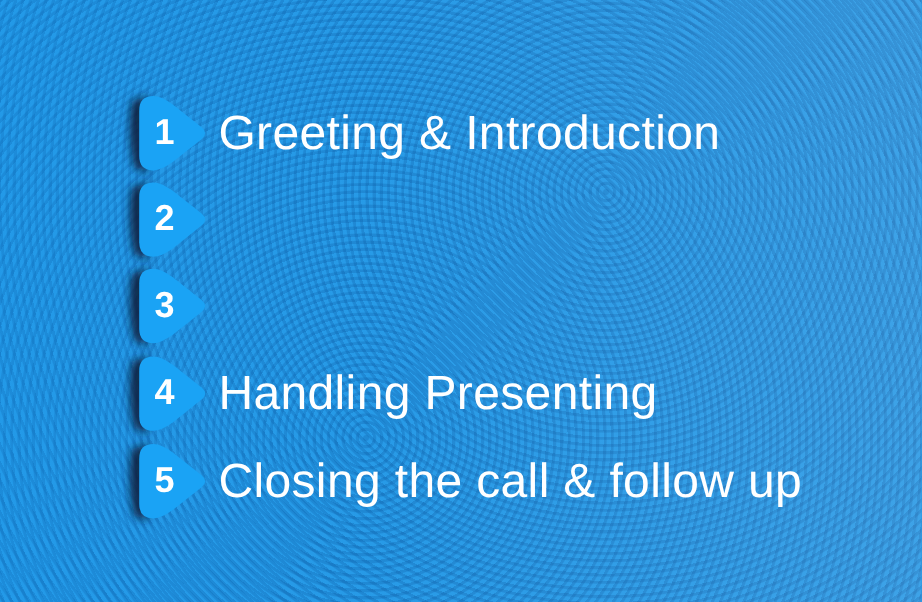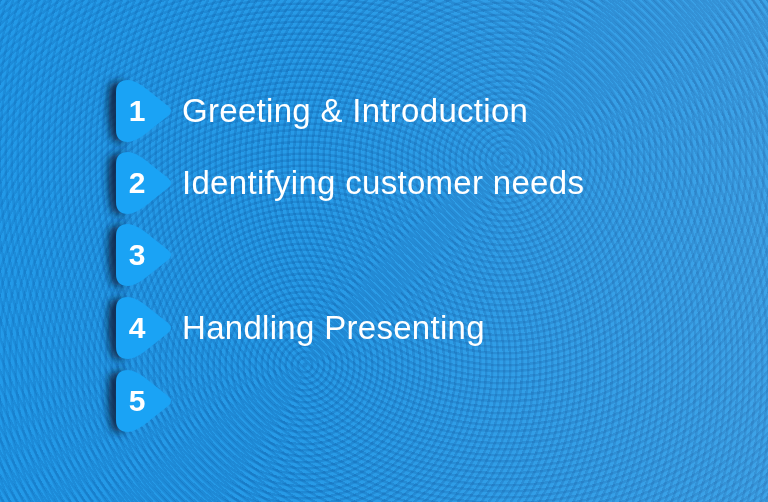--- a/index.html
+++ b/index.html
@@ -26,21 +26,21 @@
       position: absolute; left: 0; top: 0; width: 72px; height: 62px;
     }
     .badge svg { position: absolute; left: 0; top: 0; overflow: visible; }
     .badge-num {
       position: absolute; left: 12px; top: 0; width: 42px; height: 62px;
       line-height: 62px; text-align: center;
       color: #ffffff; font-weight: bold; font-size: 30px;
     }
     .step-label {
       position: absolute; left: 78px; top: 0; height: 62px; line-height: 62px;
-      color: #ffffff; font-size: 33px; white-space: nowrap; letter-spacing: 0.3px;
+      color: #ffffff; font-size: 40px; white-space: nowrap; letter-spacing: 0.3px;
     }
   </style>
 </head>
 <body>
 
 <div class="bg"></div>
 <div class="bg-left"></div>
 
 <div>
 
@@ -66,21 +66,20 @@
         <defs>
             <filter id="sh2" x="-50%" y="-30%" width="200%" height="160%">
               <feGaussianBlur stdDeviation="4"></feGaussianBlur>
             </filter>
           </defs>
         <path d="M6 4 Q2 32 8 60 L20 64 Q12 32 20 0 Z" fill="#0a2240" filter="url(#sh2)"></path>
         <path d="M24 0 Q12 0 12 12 L12 50 Q12 62 24 62 Q30 62 40 55 L64 36 Q70 31 64 26 L40 7 Q30 0 24 0 Z" fill="#1aa3f5"></path>
       </svg>
       <div class="badge-num">2</div>
     </div>
-    <div class="step-label">Identifying customer needs</div>
   </div>
 
   <div class="step" style="top:224px;">
     <div class="badge">
       <svg width="72" height="62">
         <defs>
             <filter id="sh3" x="-50%" y="-30%" width="200%" height="160%">
               <feGaussianBlur stdDeviation="4"></feGaussianBlur>
             </filter>
           </defs>
@@ -113,15 +112,16 @@
         <defs>
             <filter id="sh5" x="-50%" y="-30%" width="200%" height="160%">
               <feGaussianBlur stdDeviation="4"></feGaussianBlur>
             </filter>
           </defs>
         <path d="M6 4 Q2 32 8 60 L20 64 Q12 32 20 0 Z" fill="#0a2240" filter="url(#sh5)"></path>
         <path d="M24 0 Q12 0 12 12 L12 50 Q12 62 24 62 Q30 62 40 55 L64 36 Q70 31 64 26 L40 7 Q30 0 24 0 Z" fill="#1aa3f5"></path>
       </svg>
       <div class="badge-num">5</div>
     </div>
+    <div class="step-label">Closing the call &amp; follow up</div>
   </div>
 
 </div>
 
 </body></html>

